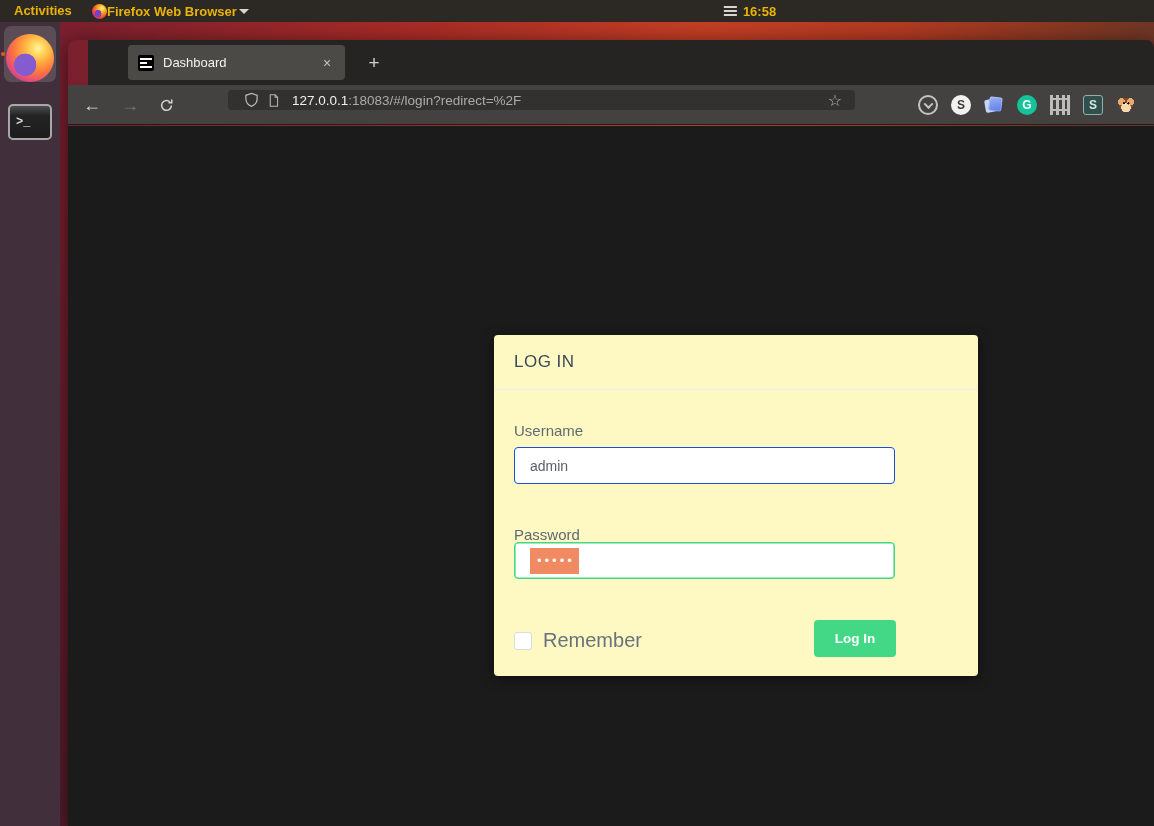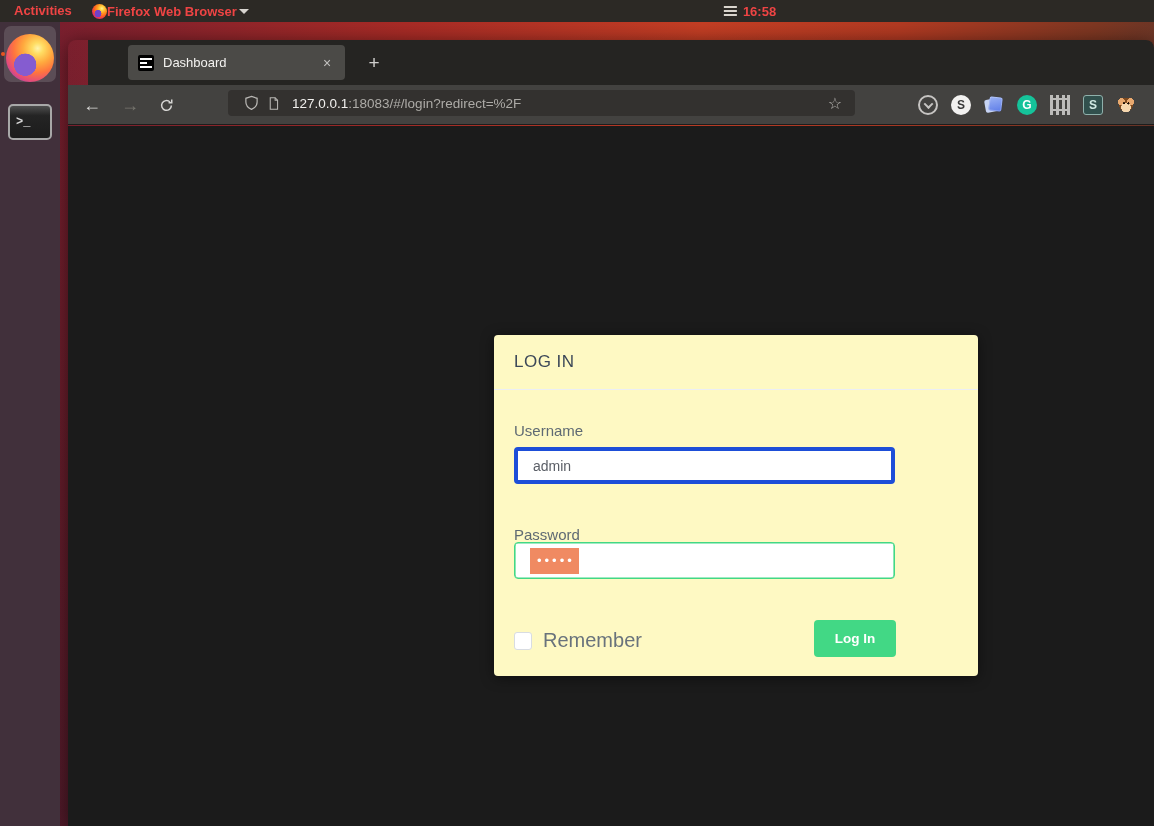--- a/index.html
+++ b/index.html
@@ -1,20 +1,20 @@
 <!DOCTYPE html>
 <html><head>
 <meta charset="utf-8">
 <style>
   * { margin:0; padding:0; box-sizing:border-box; }
   html,body { width:1154px; height:826px; overflow:hidden; }
   body { font-family:"Liberation Sans", sans-serif; position:relative; background:#1b1b1b; }
 
   
-  .topbar { position:absolute; left:0; top:0; width:1154px; height:22px; background:#2c2925; color:#ef4444; z-index:40; }
+  .topbar { position:absolute; left:0; top:0; width:1154px; height:22px; background:#2c2925; color:#eab308; z-index:40; }
   .topbar .activities { position:absolute; left:8px; top:0; height:22px; line-height:22px; font-size:13px; font-weight:700; padding:0 6px; }
   .appmenu { position:absolute; left:92px; top:0; height:22px; display:flex; align-items:center; }
   .appmenu .label { font-size:13px; font-weight:700; }
   .caret-down { width:0; height:0; border-left:5px solid transparent; border-right:5px solid transparent; border-top:5px solid #d8d4cf; margin-left:2px; }
   .clock { position:absolute; left:750px; top:0; transform:translateX(-50%); height:22px; display:flex; align-items:center; gap:6px; font-size:13px; font-weight:700; }
   .weekday-icon { width:13px; height:10px; background:repeating-linear-gradient(to bottom,#d9d4cd 0 2px,transparent 2px 4px); }
 
   
   .wallpaper { position:absolute; left:60px; top:22px; right:0; bottom:0;
     background:
@@ -50,21 +50,21 @@
   .favicon i:nth-child(3){ width:100%; }
   .tab-title { margin-left:9px; font-size:13px; color:#f3f2f0; flex:1; white-space:nowrap; overflow:hidden; }
   .tab-close { width:20px; height:20px; border-radius:3px; color:#c2c1bf; font-size:14px; display:flex; align-items:center; justify-content:center; }
   .newtab-btn { position:absolute; left:272px; top:9px; width:28px; height:28px; border-radius:3px; color:#d0cfcd; font-size:19px; display:flex; align-items:center; justify-content:center; }
 
   .navbar { position:absolute; left:0; top:45px; width:100%; height:40px; background:#434240; border-bottom:1px solid #1d1d1c; display:block; }
   .nav-btn { position:absolute; top:6px; width:28px; height:28px; border-radius:3px; display:flex; align-items:center; justify-content:center; font-size:18px; color:#d6d5d3; }
   .nav-back { left:10px; }
   .nav-fwd { left:48px; color:#77766f; }
   .nav-reload { left:84px; }
-  .urlbar { position:absolute; left:160px; top:5px; width:627px; height:26px; background:#33312f; border-radius:4px; display:flex; align-items:center; padding:0 8px 0 12px; }
+  .urlbar { position:absolute; left:160px; top:5px; width:627px; height:20px; background:#33312f; border-radius:4px; display:flex; align-items:center; padding:0 8px 0 12px; }
   .urlbar .icn { display:flex; align-items:center; justify-content:center; width:22px; height:22px; }
   .url-text { margin-left:8px; font-size:13.5px; color:#adaba7; flex:1; white-space:nowrap; overflow:hidden; }
   .url-text .host { color:#f1f0ee; }
   .star-btn { width:24px; height:24px; display:flex; align-items:center; justify-content:center; font-size:16px; color:#b8b6b3; }
 
   .ext-area { position:absolute; left:850px; top:7px; height:26px; display:flex; align-items:center; gap:13px; }
   .ext { width:20px; height:20px; position:relative; display:flex; align-items:center; justify-content:center; }
   .ext-pocket { border:2px solid #c6c4c2; border-radius:50%; }
   .ext-pocket i { width:7px; height:7px; border-left:2px solid #c6c4c2; border-bottom:2px solid #c6c4c2; transform:rotate(-45deg) translate(1px,-1px); }
   .ext-scircle { background:#f2f1f0; border-radius:50%; color:#3a3a3a; font-size:12px; font-weight:700; }
@@ -89,21 +89,21 @@
 
   
   .content { position:absolute; left:0; top:86px; width:100%; height:700px; background:#1b1b1b; }
   .card { position:absolute; left:426px; top:209px; width:484px; height:341px; background:#fef9c3; border-radius:4px; box-shadow:0 2px 14px rgba(0,0,0,0.45); }
   .card-header { height:55px; display:flex; align-items:center; padding-left:20px; border-bottom:1px solid #ebeef5; }
   .card-title { font-size:17px; color:#3c4858; letter-spacing:0.5px; }
   .form { position:relative; padding:0 20px; }
   .field-label { font-size:15px; color:#5f6a73; }
   .lbl-username { position:absolute; left:20px; top:32px; }
   .lbl-password { position:absolute; left:20px; top:136px; }
-  .input { position:absolute; left:20px; width:381px; height:37px; border:4px solid #1d4ed8; border-radius:4px; background:#fff; display:flex; align-items:center; padding:0 15px; font-size:14px; color:#5a5e66; }
+  .input { position:absolute; left:20px; width:381px; height:37px; border:1px solid #1d4ed8; border-radius:4px; background:#fff; display:flex; align-items:center; padding:0 15px; font-size:14px; color:#5a5e66; }
   .input-username { top:57px; }
   .input-password { top:152px; border:1px solid #42d885; box-shadow:0 0 0 0.6px #42d885 inset; }
   .pw-selection { background:#f08a62; color:#fff; font-size:13px; letter-spacing:3px; padding:6px 4px 6px 7px; line-height:14px; }
   .remember-row { position:absolute; left:20px; top:239px; display:flex; align-items:center; gap:11px; }
   .checkbox { width:18px; height:18px; border:1px solid #d8dce2; border-radius:3px; background:#fff; }
   .remember-label { font-size:20px; color:#69737c; }
   .login-btn { position:absolute; left:320px; top:230px; width:82px; height:37px; background:#42d885; border:none; border-radius:4px; color:#fff; font-size:13.5px; font-weight:700; display:flex; align-items:center; justify-content:center; font-family:"Liberation Sans", sans-serif; }
 </style>
 </head>
 <body>

